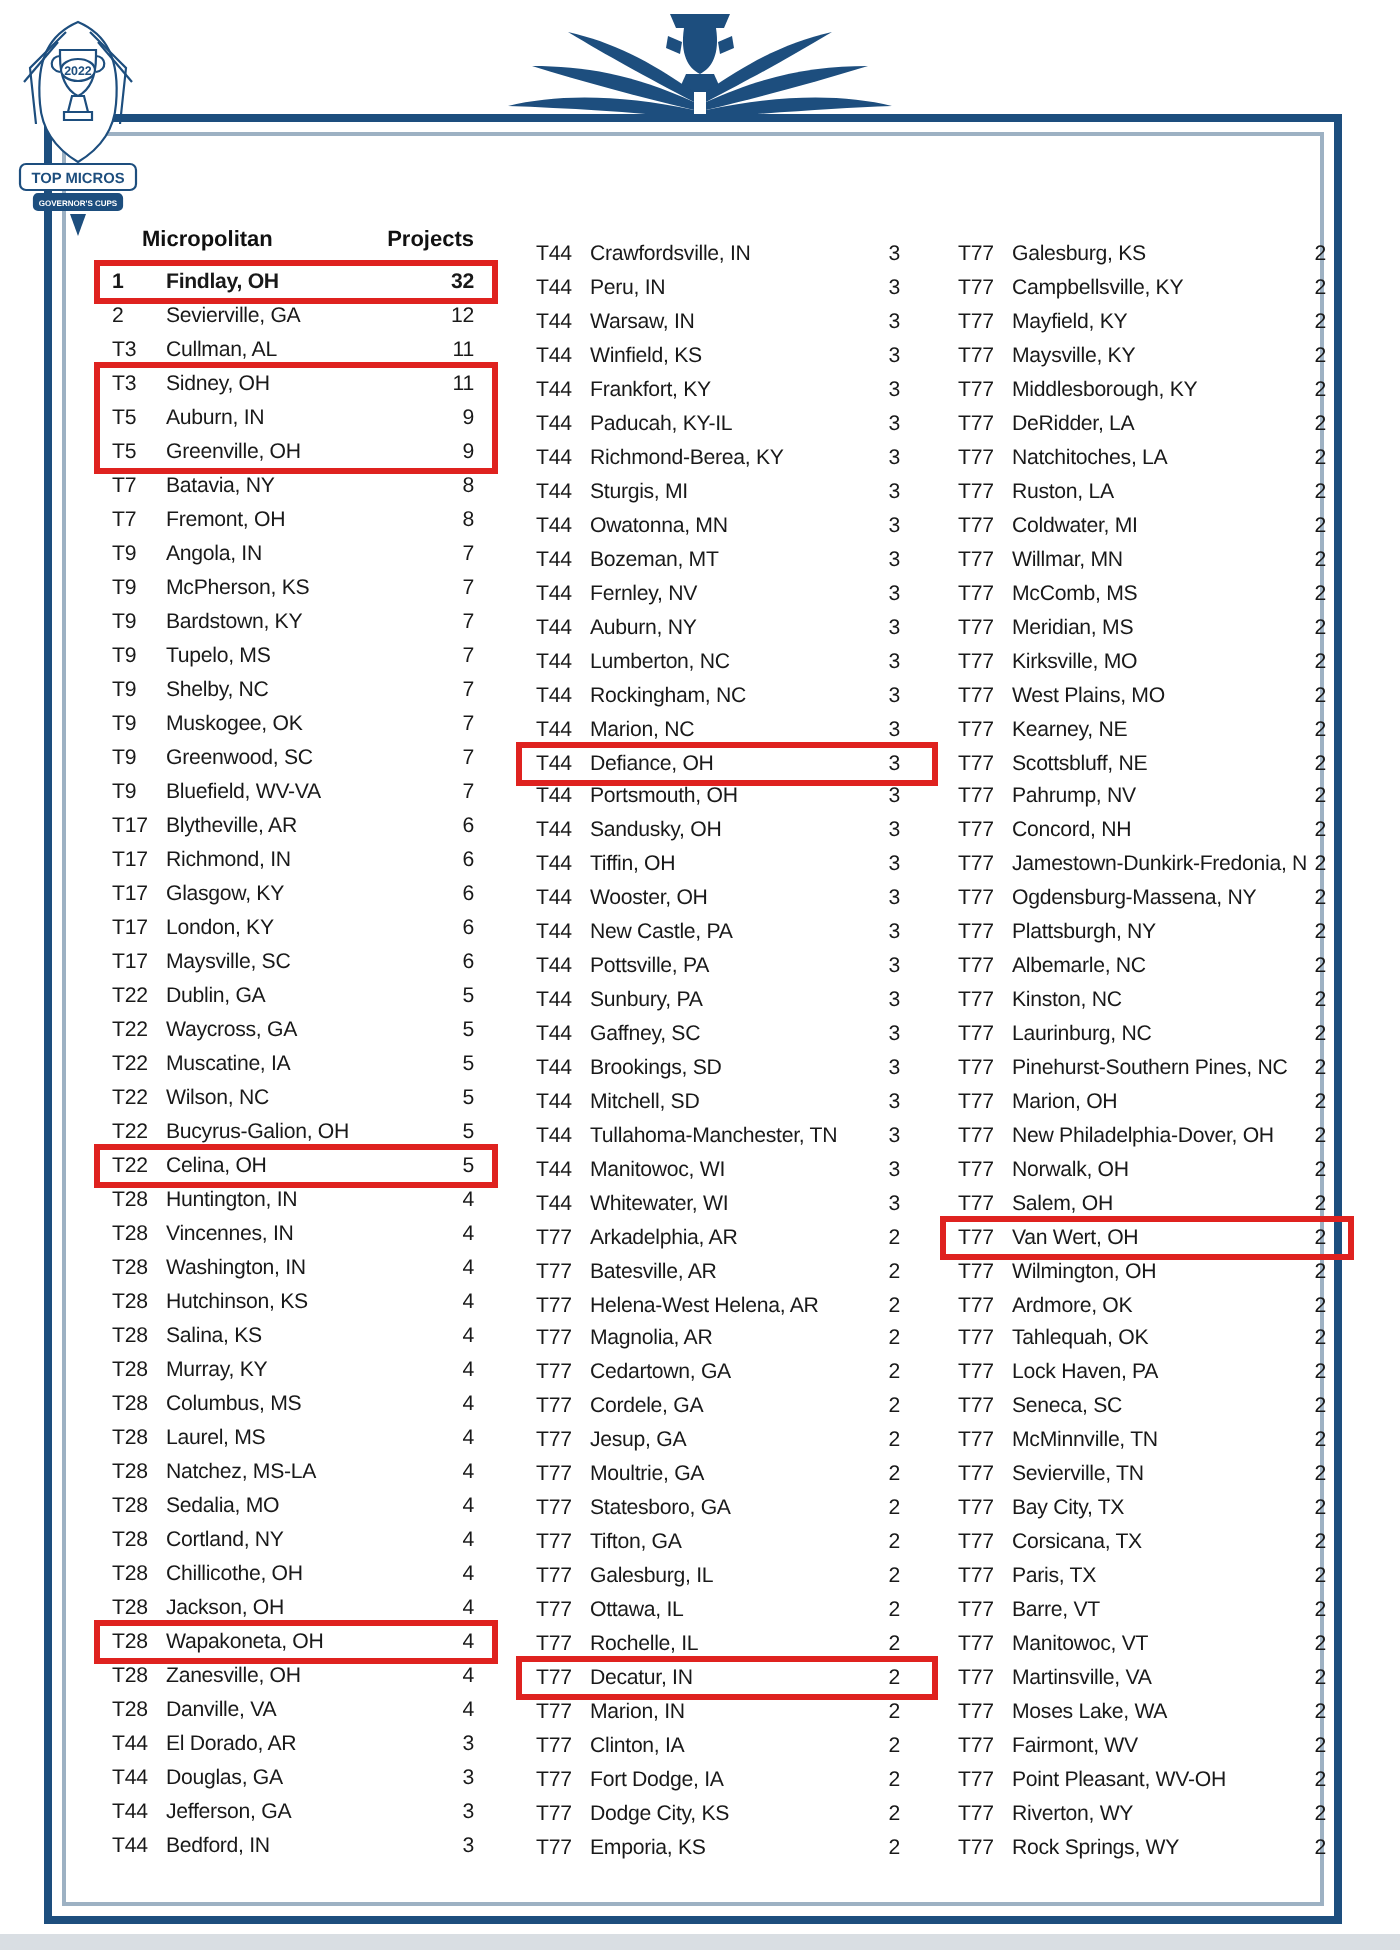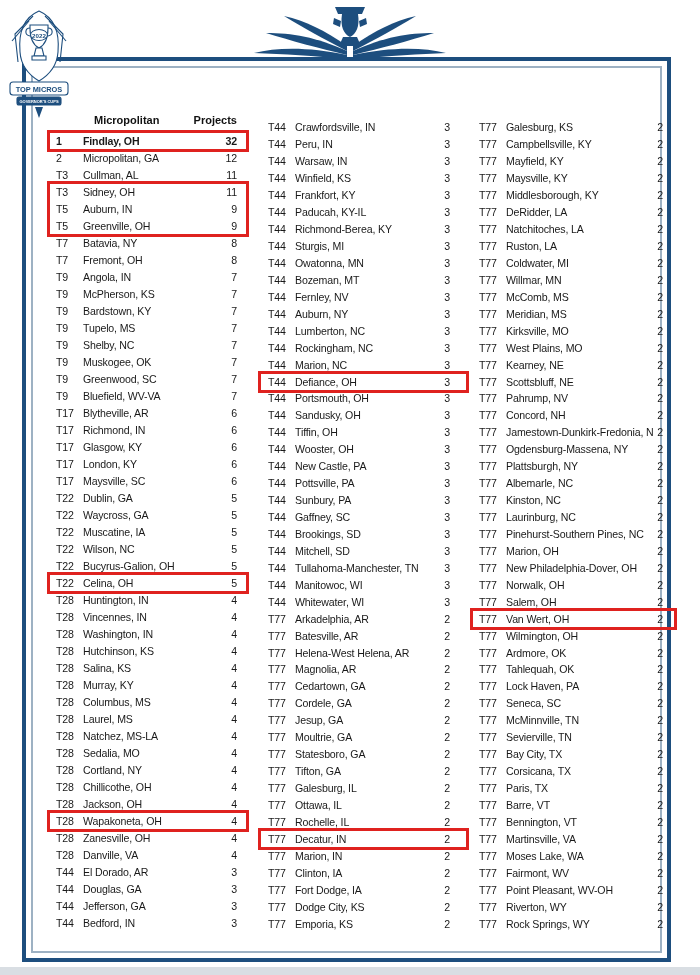--- a/index.html
+++ b/index.html
@@ -18,21 +18,21 @@
         font-size:12.5px;font-weight:700;color:#0f0f0f;z-index:6;}
   .col{position:absolute;z-index:3;}
   .row{display:flex;align-items:center;box-sizing:border-box;
         font-size:10.6px;letter-spacing:-.15px;color:#191919;white-space:nowrap;}
   .row .rank{width:27px;flex:0 0 27px;}
   .row .name{flex:1 1 auto;overflow:hidden;}
   .row .val{flex:0 0 auto;margin-left:4px;}
   .row.bold{font-weight:700;}
   .hdr-row{position:absolute;display:flex;box-sizing:border-box;z-index:3;
         font-size:11px;font-weight:700;color:#111;}
-  .hdr-row .h1{margin-left:38px;border-bottom:1.6px solid #111;padding-bottom:1px;}
+  .hdr-row .h1{margin-left:15px;border-bottom:1.6px solid #111;padding-bottom:1px;}
   .hdr-row .h2{margin-left:auto;border-bottom:1.6px solid #111;padding-bottom:1px;}
   .hl{position:absolute;border:3.6px solid #df221f;box-sizing:border-box;z-index:8;
         background:transparent;}
   .source{position:absolute;left:240px;top:935px;width:240px;text-align:center;
         font-style:italic;font-size:11px;color:#3c3c3c;letter-spacing:.2px;z-index:3;}
 </style>
 </head>
 <body>
 
 <div class="page">
@@ -88,21 +88,21 @@
   </div>
 
   <div class="col" id="col0" style="left: 56px; top: 132px; width: 181px;">
       <div class="row bold" style="height: 17px;">
         <span class="rank">1</span>
         <span class="name">Findlay, OH</span>
         <span class="val">32</span>
       </div>
       <div class="row" style="height: 17px;">
         <span class="rank">2</span>
-        <span class="name">Micropolitan, GA</span>
+        <span class="name">Sevierville, GA</span>
         <span class="val">12</span>
       </div>
       <div class="row" style="height: 17px;">
         <span class="rank">T3</span>
         <span class="name">Cullman, AL</span>
         <span class="val">11</span>
       </div>
       <div class="row" style="height: 17px;">
         <span class="rank">T3</span>
         <span class="name">Sidney, OH</span>
@@ -767,21 +767,21 @@
         <span class="name">Paris, TX</span>
         <span class="val">2</span>
       </div>
       <div class="row" style="height: 16.95px;">
         <span class="rank">T77</span>
         <span class="name">Barre, VT</span>
         <span class="val">2</span>
       </div>
       <div class="row" style="height: 16.95px;">
         <span class="rank">T77</span>
-        <span class="name">Bennington, VT</span>
+        <span class="name">Manitowoc, VT</span>
         <span class="val">2</span>
       </div>
       <div class="row" style="height: 16.95px;">
         <span class="rank">T77</span>
         <span class="name">Martinsville, VA</span>
         <span class="val">2</span>
       </div>
       <div class="row" style="height: 16.95px;">
         <span class="rank">T77</span>
         <span class="name">Moses Lake, WA</span>

